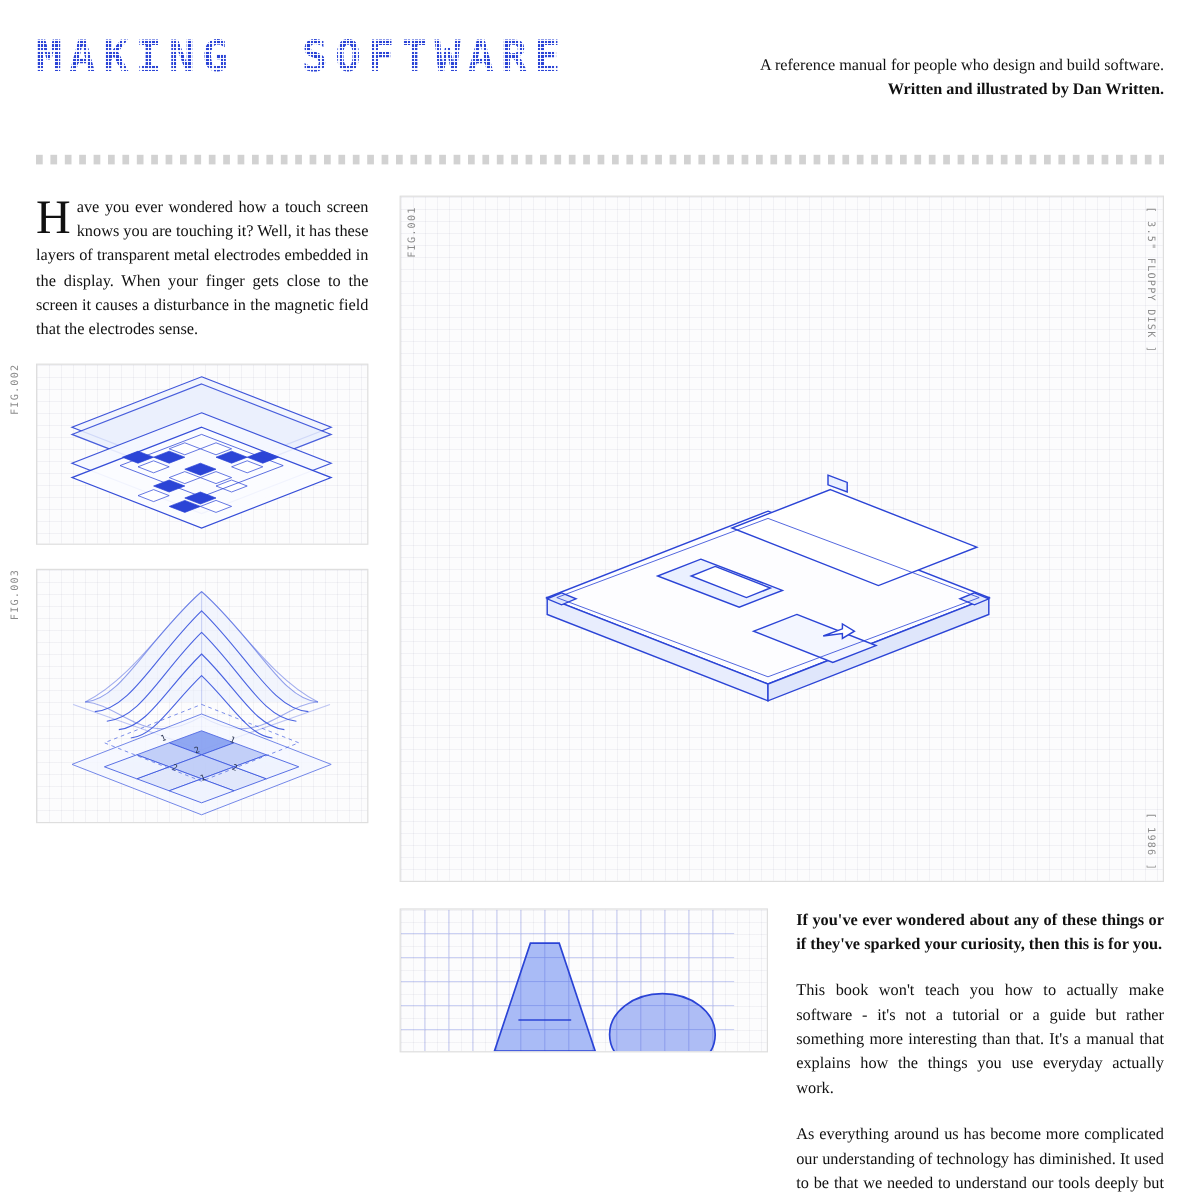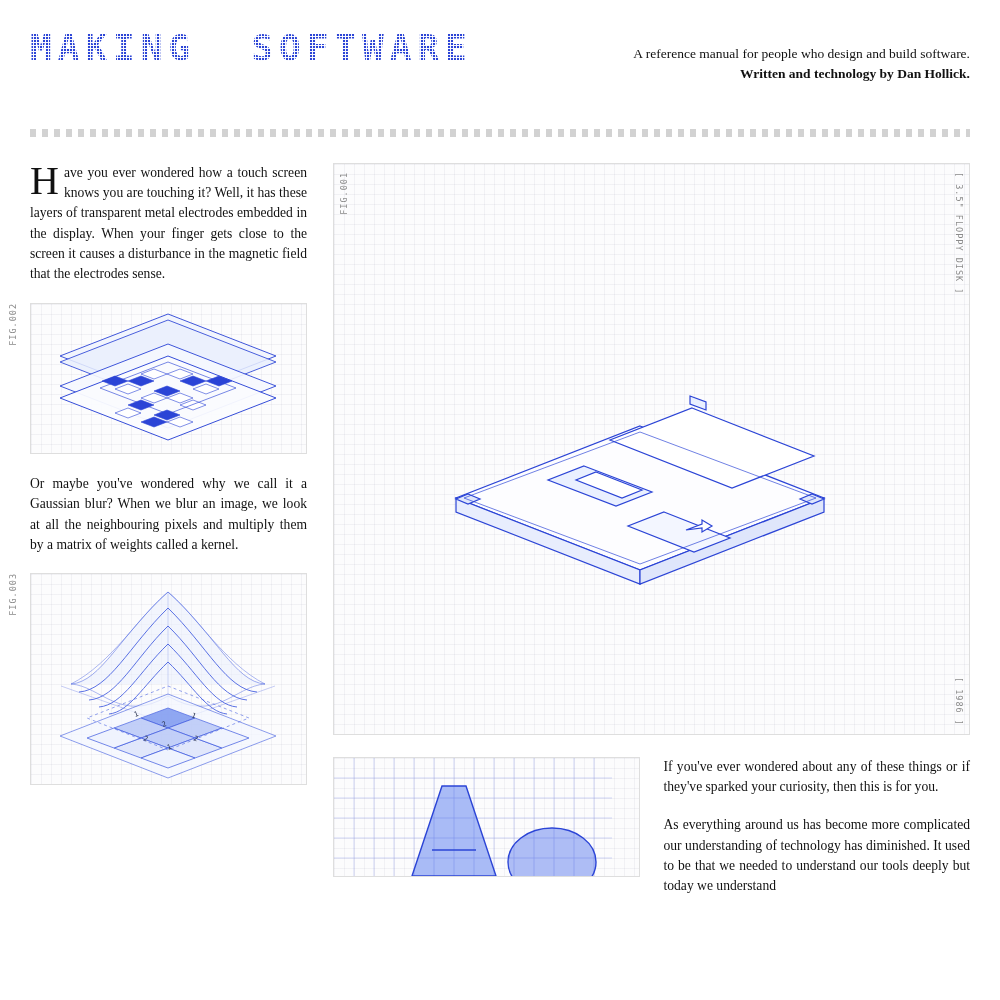--- a/index.html
+++ b/index.html
@@ -133,37 +133,37 @@
 
   svg { display: block; }
 
   
   .under-cols {
     display: flex;
     gap: 24px;
     margin-top: 22px;
   }
   .under-col { flex: 1 1 0; }
-  .bold-lead { font-weight: 400; }
+  .bold-lead { font-weight: 700; }
 
   .figwrap { position: relative; }
 </style>
 </head>
 <body>
 
 <div class="page">
 
   <div class="header">
     <div class="logo-wrap">
       <div class="logo">MAKING  SOFTWARE</div>
       <div class="logo-mask"></div>
     </div>
     <div class="byline">
       <div class="b1">A reference manual for people who design and build software.</div>
-      <div class="b2">Written and technology by Dan Hollick.</div>
+      <div class="b2">Written and illustrated by Dan Written.</div>
     </div>
   </div>
 
   <div class="sq-divider"></div>
 
   <div class="main">
 
     <div class="col-left">
       <p class="body dropcap">Have you ever wondered how a touch screen knows you are touching it? Well, it has these layers of transparent metal electrodes embedded in the display. When your finger gets close to the screen it causes a disturbance in the magnetic field that the electrodes sense.</p>
 
@@ -202,21 +202,20 @@
                 <polygon points="188,72 201,77 188,82 175,77" fill="#2b44d6"></polygon>
               </g>
             </g>
             <g fill="none" stroke="#2b44d6" stroke-width="0.8" opacity="0.8">
               <polygon points="137,58 205,84 137,110 69,84"></polygon>
             </g>
           </svg>
         </div>
       </div>
 
-      <p class="body">Or maybe you've wondered why we call it a Gaussian blur? When we blur an image, we look at all the neighbouring pixels and multiply them by a matrix of weights called a kernel.</p>
 
       <div class="figwrap">
         <div class="fig-left-label-outside">FIG.003</div>
         <div class="figure fig-gauss">
           <svg width="275" height="211" viewBox="0 0 275 211">
 
             <g stroke="#3f5ae0" fill="none" stroke-width="0.9" opacity="0.95">
               <path d="M40,110 C70,108 90,60 137,18 C184,60 204,108 234,110" fill="#e9eefc" opacity="0.6"></path>
               <path d="M48,118 C78,116 98,72 137,34 C176,72 196,116 226,118"></path>
               <path d="M58,126 C86,124 104,84 137,52 C170,84 188,124 216,126"></path>
@@ -314,19 +313,20 @@
                   <path d="M0,20 H278 M0,40 H278 M0,60 H278 M0,80 H278 M0,100 H278"></path>
                   <path d="M20,0 V118 M40,0 V118 M60,0 V118 M80,0 V118 M100,0 V118 M120,0 V118 M140,0 V118 M160,0 V118 M180,0 V118 M200,0 V118 M220,0 V118 M240,0 V118 M260,0 V118"></path>
                 </g>
               </svg>
             </div>
           </div>
         </div>
 
         <div class="under-col">
           <p class="body bold-lead">If you've ever wondered about any of these things or if they've sparked your curiosity, then this is for you.</p>
+          <p class="body">This book won't teach you how to actually make software - it's not a tutorial or a guide but rather something more interesting than that. It's a manual that explains how the things you use everyday actually work.</p>
           <p class="body">As everything around us has become more complicated our understanding of technology has diminished. It used to be that we needed to understand our tools deeply but today we understand</p>
         </div>
       </div>
 
     </div>
   </div>
 </div>
 
 </body></html>

